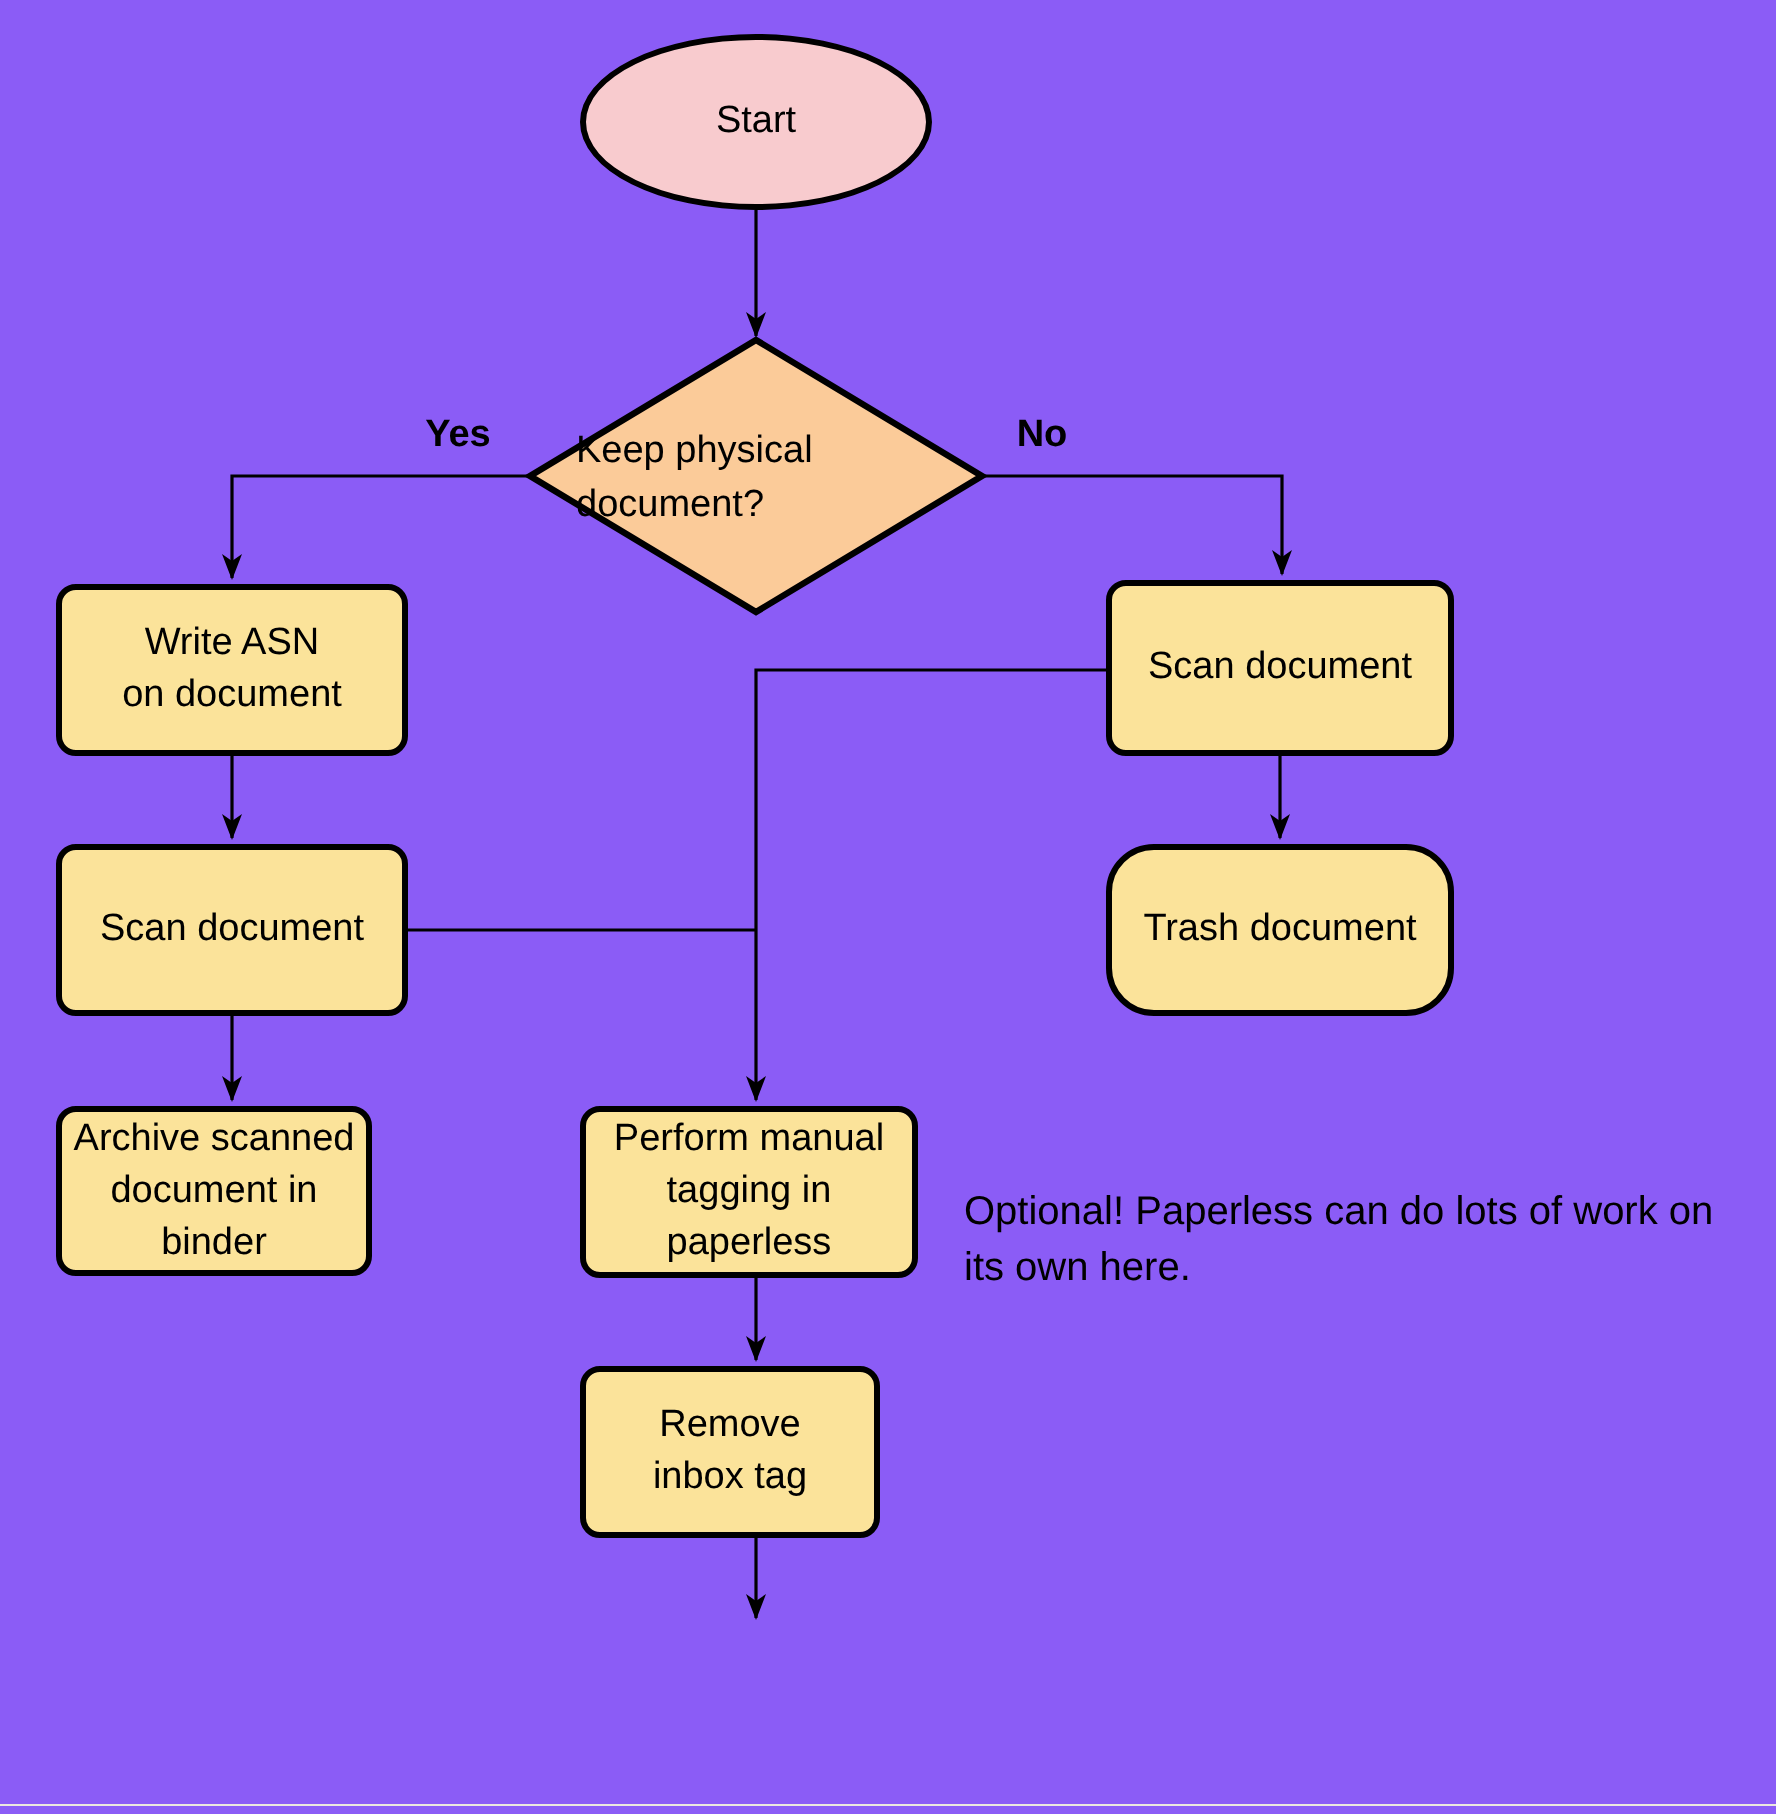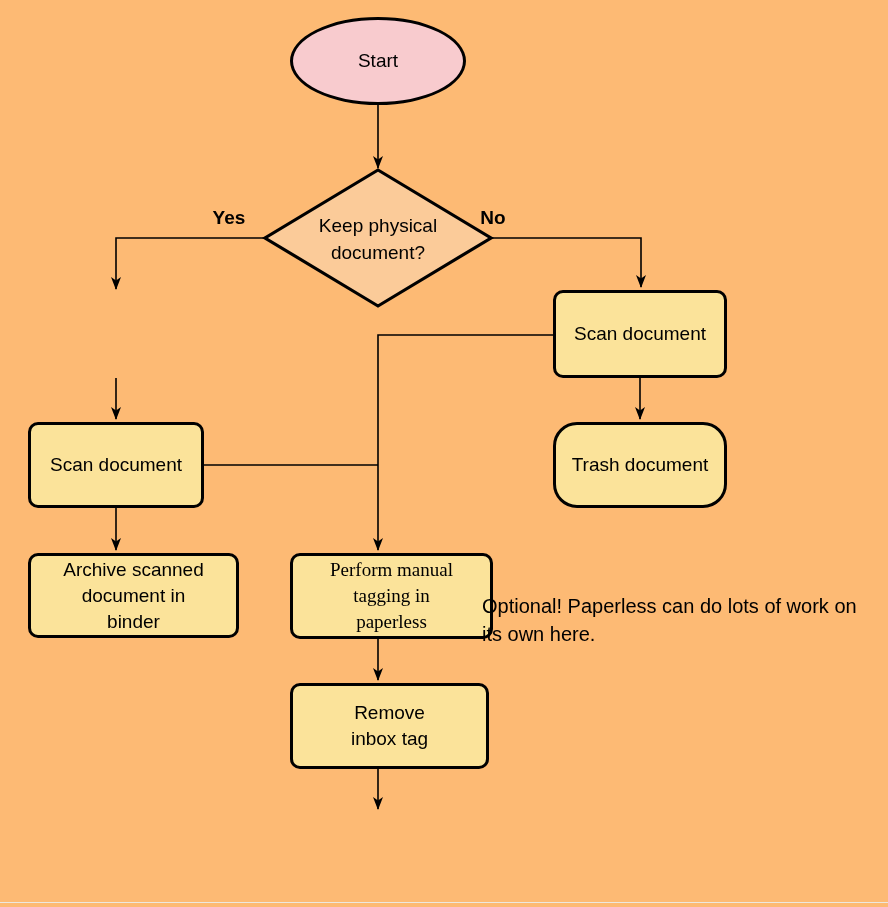--- a/index.html
+++ b/index.html
@@ -1,38 +1,38 @@
 <!DOCTYPE html>
 <html><head>
 <meta charset="utf-8">
 <style>
   html,body{margin:0;padding:0;background:#ffffff;}
   .canvas{
-    position:relative;width:888px;height:907px;background:#fdba74;
+    position:relative;width:888px;height:907px;background:#8b5cf6;
     font-family:"Liberation Sans","DejaVu Sans",sans-serif;color:#000;
     overflow:hidden;
   }
   .edges{position:absolute;left:0;top:0;}
   .edge-path{fill:none;stroke:#000000;stroke-width:1.6px;}
   .decision-poly{fill:#fbcb99;stroke:#000000;stroke-width:3.2px;}
   .node{
     position:absolute;box-sizing:border-box;border:3px solid #000000;
     display:flex;align-items:center;justify-content:center;text-align:center;
     font-size:19px;line-height:26px;
   }
   .process{background:#fbe39a;border-radius:10px;}
   .terminator{background:#f8cbce;border-radius:50%;}
   .label{white-space:pre-line;}
   .decision-label{
-    position:absolute;left:288px;top:212px;width:180px;text-align:center;
+    position:absolute;left:288px;top:212px;width:180px;
     font-size:19px;line-height:27px;white-space:pre-line;
   }
   .edge-label{position:absolute;text-align:center;font-size:19px;line-height:20px;font-weight:bold;}
   .edge-label.yes{left:204px;top:208px;width:50px;}
-  .edge-label.no{left:468px;top:208px;width:50px;}
+  .edge-label.no{left:496px;top:208px;width:50px;}
   .note{
     position:absolute;left:482px;top:592px;width:404px;
     font-size:20px;line-height:28px;white-space:pre-line;
   }
   .bottom-divider{position:absolute;left:0;top:902px;width:888px;height:1px;background:#ece8df;}
 </style>
 </head>
 <body>
 
 <div class="canvas">
@@ -61,49 +61,53 @@
   <div class="node terminator" style="left:290px;top:17px;width:176px;height:88px;">
     <span class="label">Start</span>
   </div>
 
   <div class="decision-label">Keep physical
 document?</div>
 
   <div class="edge-label yes">Yes</div>
   <div class="edge-label no">No</div>
 
+  <div class="node process" style="left:28px;top:292px;width:176px;height:86px;">
+    <span class="label">Write ASN
+on document</span>
+  </div>
 
   <div class="node process" style="left:28px;top:422px;width:176px;height:86px;">
     <span class="label">Scan document</span>
   </div>
 
-  <div class="node process" style="left:28px;top:553px;width:211px;height:85px;">
+  <div class="node process" style="left:28px;top:553px;width:158px;height:85px;">
     <span class="label">Archive scanned
 document in
 binder</span>
   </div>
 
   <div class="node process" style="left:553px;top:290px;width:174px;height:88px;">
     <span class="label">Scan document</span>
   </div>
 
   <div class="node process" style="left:553px;top:422px;width:174px;height:86px;border-radius:24px;">
     <span class="label">Trash document</span>
   </div>
 
-  <div class="node process" style="left:290px;top:553px;width:203px;height:86px;font-family:Liberation Serif, serif;">
+  <div class="node process" style="left:290px;top:553px;width:169px;height:86px;">
     <span class="label">Perform manual
 tagging in
 paperless</span>
   </div>
 
   <div class="note">Optional! Paperless can do lots of work on
 its own here.</div>
 
-  <div class="node process" style="left:290px;top:683px;width:199px;height:86px;">
+  <div class="node process" style="left:290px;top:683px;width:150px;height:86px;">
     <span class="label">Remove
 inbox tag</span>
   </div>
 
 
   <div class="bottom-divider"></div>
 
 </div>
 
 </body></html>

